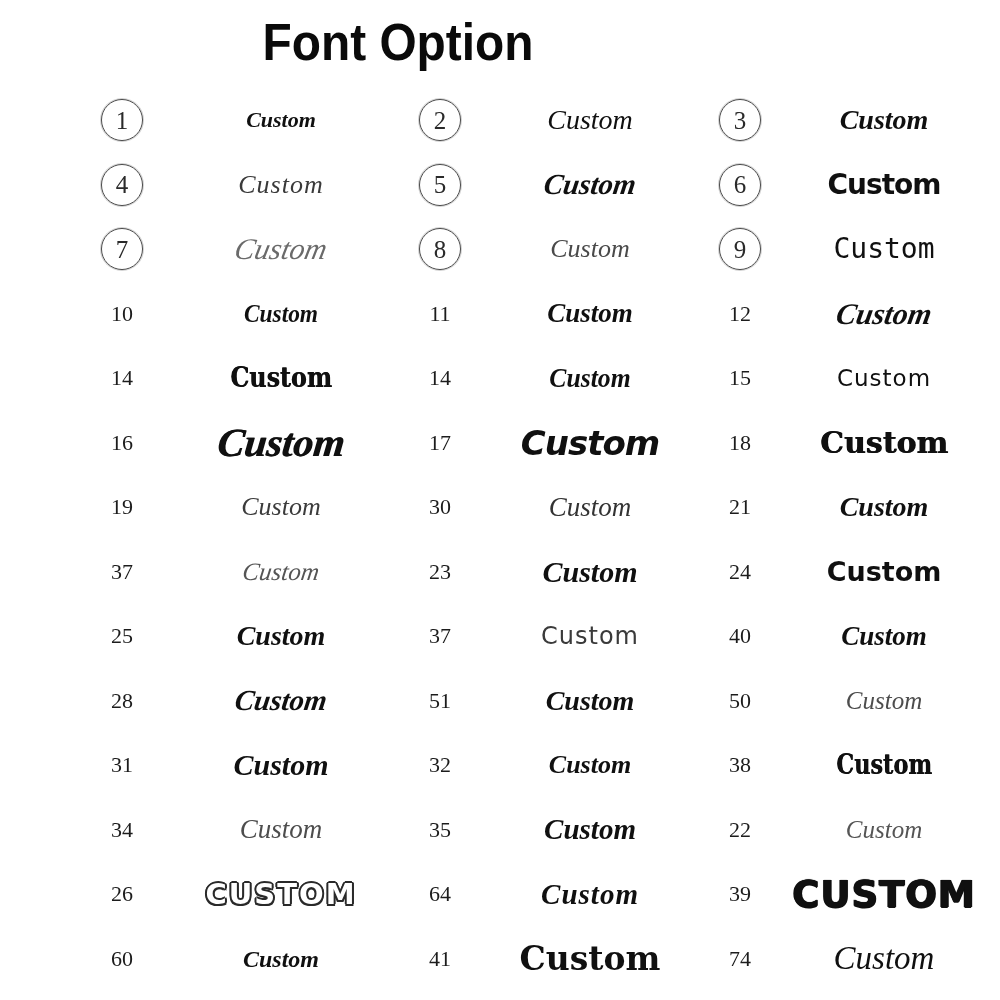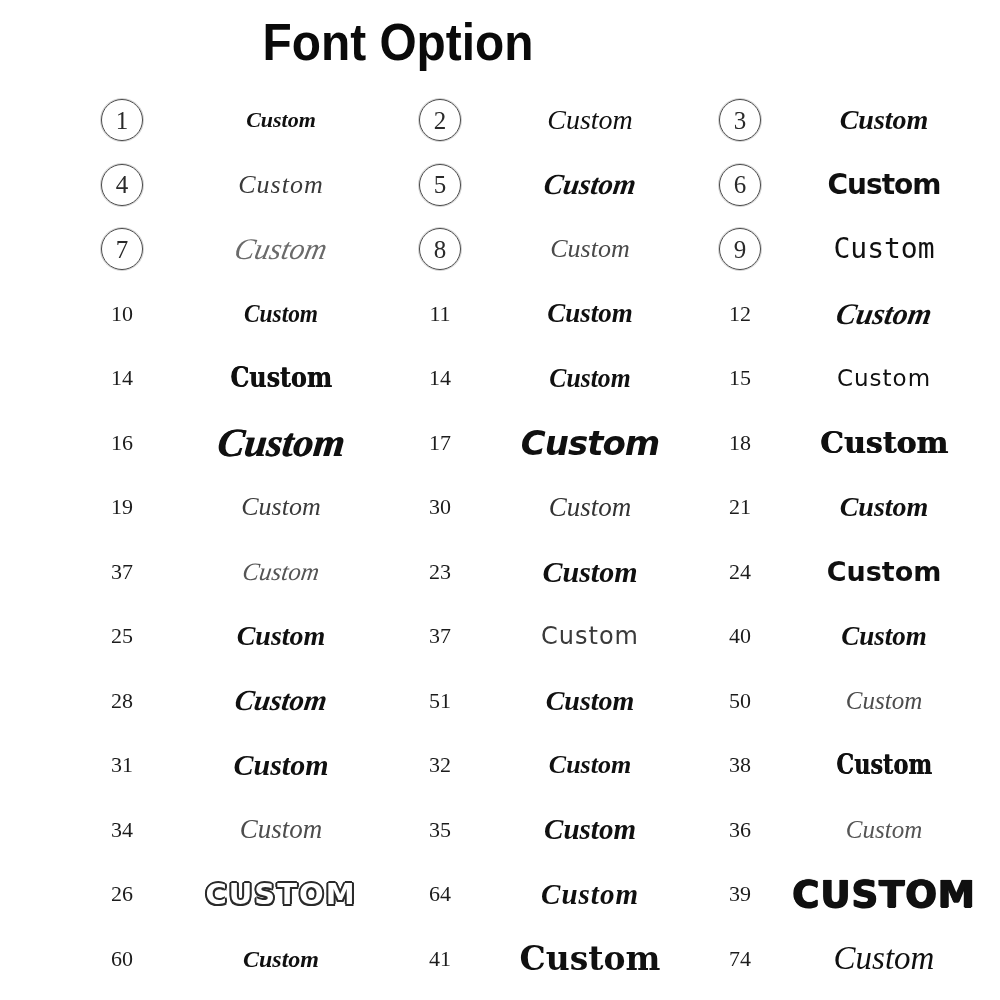--- a/index.html
+++ b/index.html
@@ -243,21 +243,21 @@
     <span class="num">34</span>
     <span class="sample s34" title="light-script">Custom</span>
   </div>
 
   <div class="item">
     <span class="num">35</span>
     <span class="sample s35" title="flourish-bold-script">Custom</span>
   </div>
 
   <div class="item">
-    <span class="num">36</span>
+    <span class="num">22</span>
     <span class="sample s36" title="light-italic-script">Custom</span>
   </div>
 
   <div class="item">
     <span class="num">26</span>
     <span class="sample s37" title="collegiate-outline">CUSTOM</span>
   </div>
 
   <div class="item">
     <span class="num">64</span>

